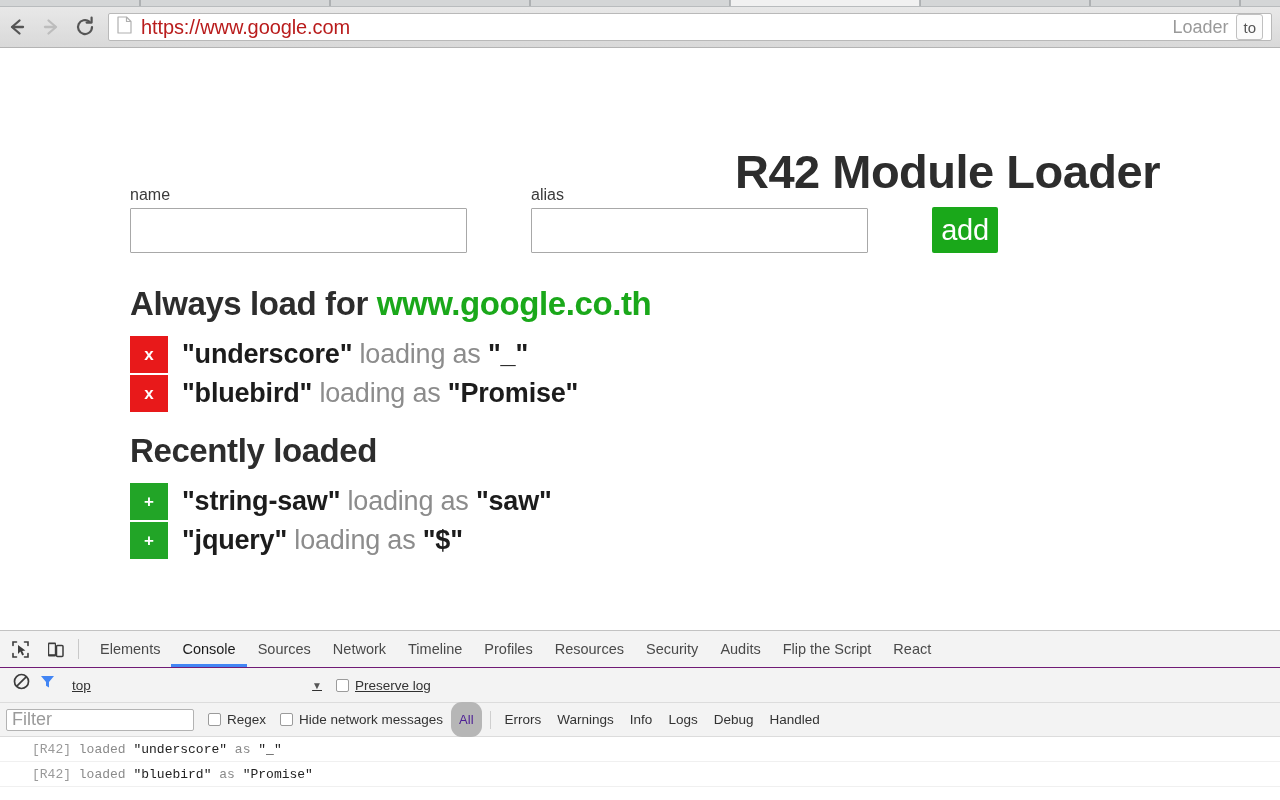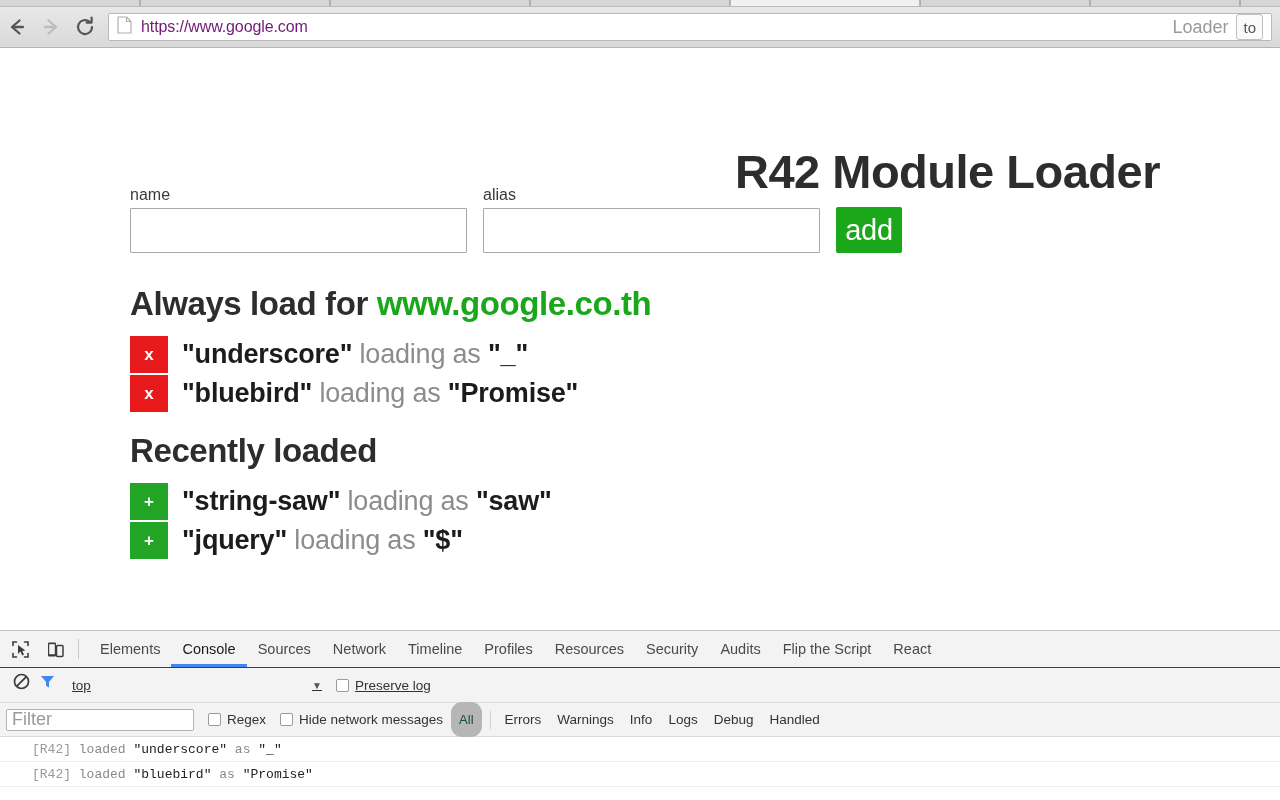--- a/index.html
+++ b/index.html
@@ -53,22 +53,22 @@
     margin: 0 8px 0 6px;
     background: #ffffff;
     border: 1px solid #b9b9b9;
     border-radius: 2px;
     display: flex; align-items: center;
     padding: 0 8px;
     min-width: 0;
   }
   #page-doc-icon { flex: 0 0 auto; margin-right: 9px; }
   #url-text {
-    font-size: 16px;
-    color: #701a75;
+    font-size: 20px;
+    color: #b91c1c;
     white-space: nowrap;
     overflow: hidden;
     letter-spacing: -0.1px;
   }
   #press-hint {
     flex: 0 0 auto;
     display: flex; align-items: center;
     padding-right: 0;
     margin-left: auto;
   }
@@ -108,20 +108,21 @@
     font-weight: bold;
     color: #2d2d2d;
     letter-spacing: -0.5px;
   }
 
   #form-row {
     position: absolute;
     top: 139px; left: 130px;
     display: flex;
     align-items: flex-end;
+    gap: 48px;
   }
   .field { display: flex; flex-direction: column; }
   .field-label {
     font-size: 16px;
     color: #3a3a3a;
     margin-bottom: 5px;
     line-height: 1;
   }
   .text-input {
     height: 45px;
@@ -300,21 +301,21 @@
     font-size: 18px;
     padding: 0 5px;
     font-family: "Liberation Sans", sans-serif;
     outline: none;
     color: #222;
   }
   #filter-input::placeholder { color: #9a9a9a; }
   #level-all {
     margin-left: 8px;
     background: #b6b6b6;
-    color: #14532d;
+    color: #4c1d95;
     border-radius: 11px;
     padding: 10px 8px;
     font-size: 13px;
     cursor: pointer;
     flex: 0 0 auto;
   }
   #level-sep {
     width: 1px; height: 18px;
     background: #cfcfcf;
     margin: 0 6px 0 8px;

